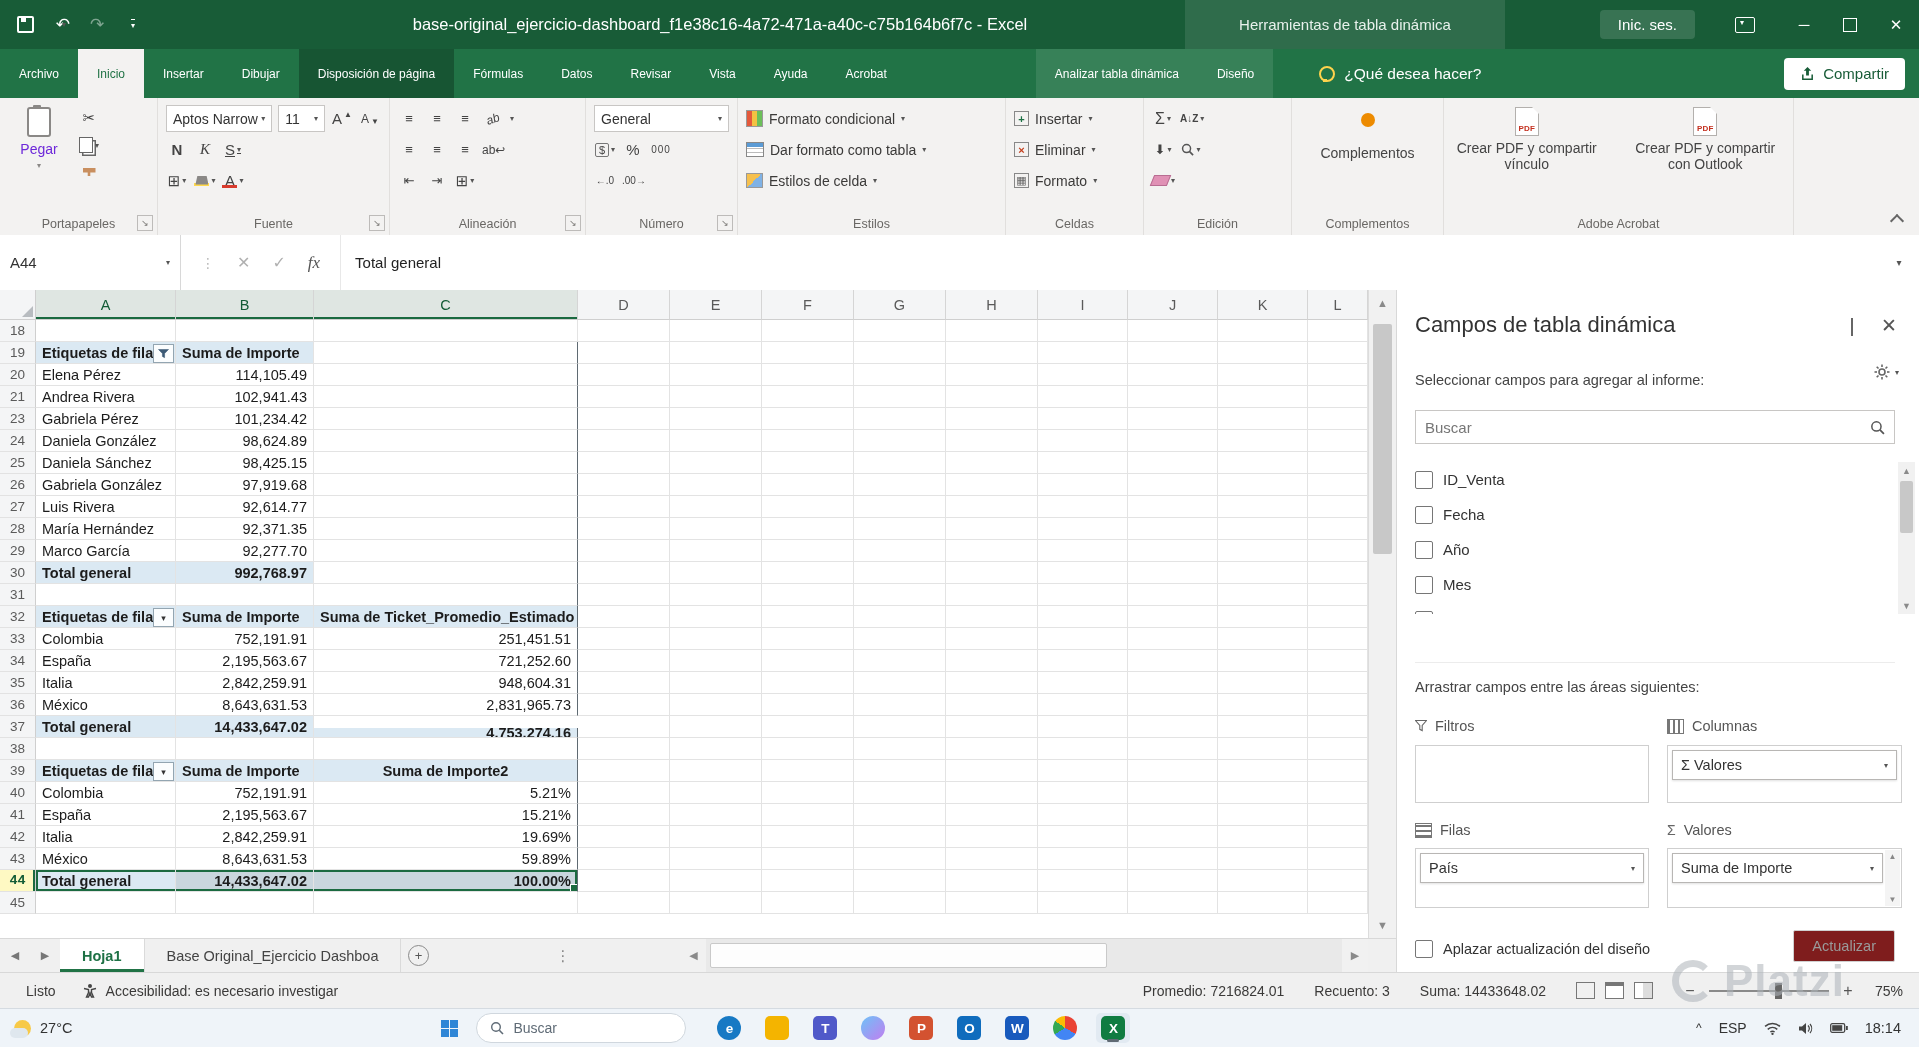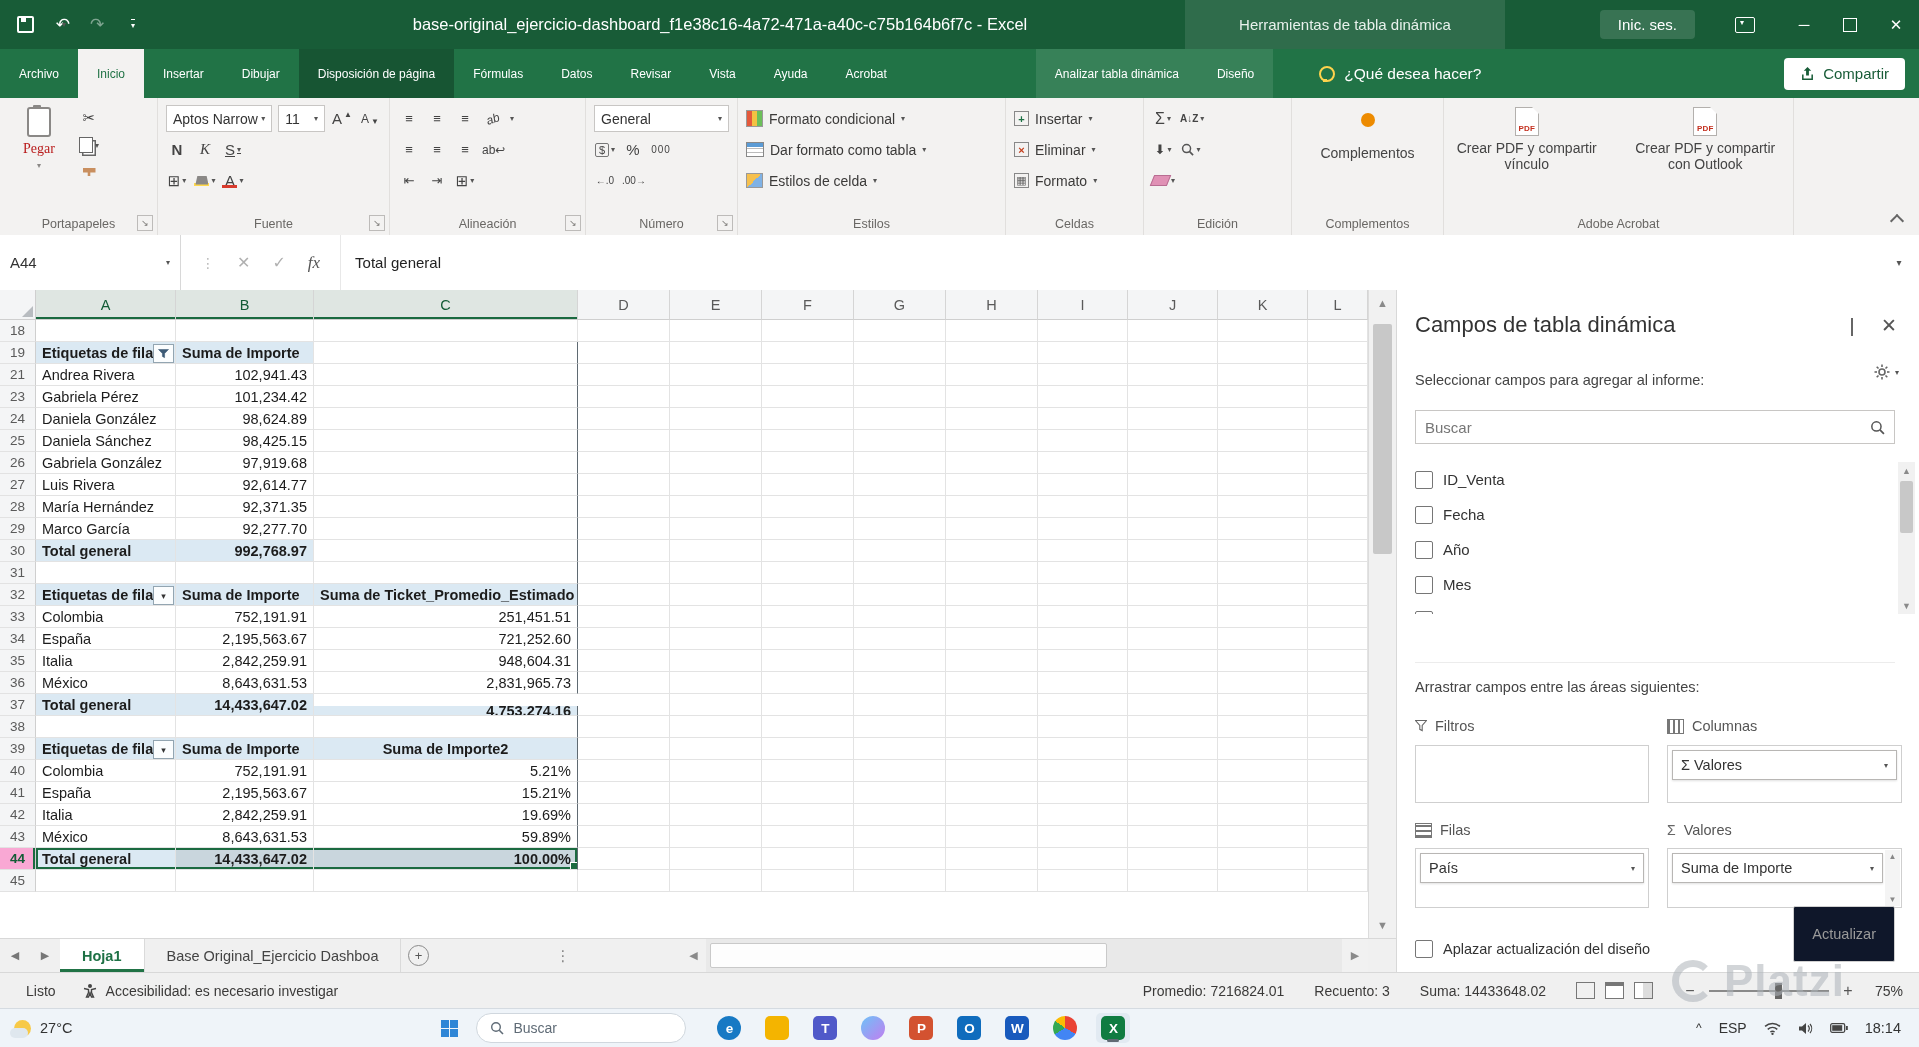--- a/index.html
+++ b/index.html
@@ -80,21 +80,21 @@
   
   #sheetarea{position:absolute;left:0;top:290px;width:1396px;height:648px;background:#fff;overflow:hidden;}
   #colheaders{position:absolute;left:0;top:0;height:30px;display:flex;}
   .corner{width:36px;height:30px;background:#f4f5f6;border-right:1px solid #cfcfcf;border-bottom:1px solid #cfcfcf;position:relative;cursor:pointer;box-sizing:border-box;}
   .corner:after{content:"";position:absolute;right:2px;bottom:2px;border-style:solid;border-width:0 0 11px 11px;border-color:transparent transparent #b8bcc0 transparent;}
   .colh{height:30px;box-sizing:border-box;border-right:1px solid #d5d5d5;border-bottom:1px solid #cfcfcf;background:#f4f5f6;display:flex;align-items:center;justify-content:center;font-size:14.5px;color:#5a5a5a;cursor:pointer;}
   .colh.sel{background:#dfe6e2;color:#135c36;box-shadow:inset 0 -2px 0 #1b6a40;}
   #gridrows{position:absolute;left:0;top:30px;}
   .grow{display:flex;height:22px;}
   .rnum{width:36px;box-sizing:border-box;background:#f4f5f6;border-right:1px solid #cfcfcf;border-bottom:1px solid #e2e2e2;display:flex;align-items:center;justify-content:center;font-size:13.5px;color:#5a5a5a;cursor:pointer;}
-  .rnum.sel{background:#f9a8d4;color:#135c36;box-shadow:inset -2px 0 0 #1b6a40;font-weight:bold;}
+  .rnum.sel{background:#fef9c3;color:#135c36;box-shadow:inset -2px 0 0 #1b6a40;font-weight:bold;font-family:Liberation Mono, monospace;}
   .cell{position:relative;box-sizing:border-box;border-right:1px solid #e3e3e3;border-bottom:1px solid #e3e3e3;display:flex;align-items:center;padding:0 6px;font-size:14.5px;color:#1c1c1c;white-space:nowrap;overflow:hidden;cursor:cell;background:#fff;}
   .cell.num{justify-content:flex-end;}
   .cell.ctr{justify-content:center;}
   .cell.pv{background:#dbe9f3;font-weight:bold;}
   .cell.cedge{border-right:1.5px solid #5f6a72;}
   .cell.slA{background:#dbe9f3;font-weight:bold;box-shadow:inset 2px 0 0 #1b6a40,inset 0 2px 0 #1b6a40,inset 0 -2px 0 #1b6a40;}
   .cell.slB{background:#c9d6dd;font-weight:bold;box-shadow:inset 0 2px 0 #1b6a40,inset 0 -2px 0 #1b6a40;}
   .cell.slC{background:#c9d6dd;font-weight:bold;box-shadow:inset 0 2px 0 #1b6a40,inset 0 -2px 0 #1b6a40,inset -2px 0 0 #1b6a40;}
   .shandle{position:absolute;right:-2px;bottom:-2px;width:7px;height:7px;background:#1b6a40;border:1px solid #fff;z-index:5;}
   .fbtn{position:absolute;right:1px;top:2px;width:19px;height:17px;background:#fbfdfe;border:1px solid #93a5b1;display:flex;align-items:center;justify-content:center;font-size:9px;color:#333;cursor:pointer;}
@@ -119,21 +119,21 @@
   #flscroll{position:absolute;right:4px;top:172px;width:17px;height:152px;background:#f1f1f1;}
   #flscroll .sbtn{height:17px;font-size:9px;}
   #flthumb{position:absolute;left:2px;top:19px;width:13px;height:52px;background:#c8c8c8;border-radius:2px;}
   #fl-dn{position:absolute;bottom:0;left:0;right:0;}
   #p-drag{position:absolute;left:18px;top:372px;font-size:14.5px;color:#444;border-top:1px solid #ececec;padding-top:16px;right:24px;}
   .arealabel{position:absolute;display:flex;align-items:center;gap:8px;font-size:14.5px;color:#555;}
   .areabox{position:absolute;background:#fff;border:1px solid #cfcfcf;box-sizing:border-box;}
   .chip{position:absolute;left:4px;right:4px;top:4px;height:28px;background:#fff;border:1px solid #b8b6b4;box-shadow:0 1px 2px rgba(0,0,0,.12);display:flex;align-items:center;justify-content:space-between;padding:0 8px;font-size:14.5px;color:#333;cursor:grab;}
   .vbox-arrows{position:absolute;right:1px;top:1px;bottom:1px;width:15px;background:#f4f4f4;display:flex;flex-direction:column;align-items:center;justify-content:space-between;padding:2px 0;color:#888;font-size:8px;}
   #p-defer{position:absolute;left:18px;bottom:14px;display:flex;align-items:center;gap:10px;font-size:14.5px;color:#333;cursor:pointer;}
-  #p-update{position:absolute;right:24px;bottom:10px;height:30px;padding:12px 18px;background:#0f172a;border:1px solid #d0d0d0;color:#9a9a9a;font-size:14.5px;display:flex;align-items:center;border-radius:2px;}
+  #p-update{position:absolute;right:24px;bottom:10px;height:30px;padding:0 18px;background:#7f1d1d;border:1px solid #d0d0d0;color:#9a9a9a;font-size:14.5px;display:flex;align-items:center;border-radius:2px;}
   .funnel-sm{width:12px;height:12px;}
   .rows-ico{width:15px;height:13px;background:repeating-linear-gradient(0deg,#777 0 2px,#fff 2px 5px);border:1px solid #777;}
   .cols-ico{width:15px;height:13px;background:repeating-linear-gradient(90deg,#777 0 2px,#fff 2px 5px);border:1px solid #777;}
 
   
   #tabbar{position:absolute;left:0;top:938px;width:1396px;height:34px;background:#f0f0f0;border-top:1px solid #d8d8d8;display:flex;align-items:stretch;box-sizing:border-box;}
   .navarr{width:30px;display:flex;align-items:center;justify-content:center;color:#777;font-size:11px;cursor:pointer;}
   .stab{display:flex;align-items:center;padding:0 22px;font-size:14.5px;color:#444;border-right:1px solid #dadada;cursor:pointer;white-space:nowrap;}
   .stab.active{background:#fff;color:#1e7145;font-weight:bold;box-shadow:inset 0 -3px 0 #217346;}
   #addsheet{width:34px;display:flex;align-items:center;justify-content:center;cursor:pointer;}
@@ -240,21 +240,21 @@
       <span>Compartir</span>
     </div>
   </div>
 
   <div id="ribbon">
 
     <div class="rgroup" style="width:158px;">
       <div style="display:flex;">
         <div class="bigbtn" style="width:62px;">
           <span class="clipboard"></span>
-          <span style="color:#b91c1c;font-family:Liberation Serif, serif;">Pegar</span>
+          <span style="color:#6d28d9;">Pegar</span>
           <span class="dd" style="color:#8a8886;">▾</span>
         </div>
         <div style="display:flex;flex-direction:column;gap:3px;padding-top:3px;">
           <span class="mini">✂</span>
           <span class="mini">
               <span class="copyico"></span>
               <span class="dd">▾</span>
             </span>
           <span class="mini">
               <span class="brushico"></span>
@@ -492,20 +492,35 @@
           <div class="cell" style="width: 60px;"></div>
         </div>
         <div class="grow">
           <div class="rnum">19</div>
           <div class="cell pv" style="width: 140px;">Etiquetas de fila<span class="fbtn">
               <svg width="11" height="10" viewBox="0 0 12 11">
                 <path d="M0.5 0.5h11L7.2 5v4.5L4.8 8.2V5z" fill="#3c5a76" stroke="#3c5a76" stroke-width="0.6"></path>
               </svg>
             </span></div>
           <div class="cell pv" style="width: 138px;">Suma de Importe</div>
+          <div class="cell cedge" style="width: 264px;"></div>
+          <div class="cell" style="width: 92px;"></div>
+          <div class="cell" style="width: 92px;"></div>
+          <div class="cell" style="width: 92px;"></div>
+          <div class="cell" style="width: 92px;"></div>
+          <div class="cell" style="width: 92px;"></div>
+          <div class="cell" style="width: 90px;"></div>
+          <div class="cell" style="width: 90px;"></div>
+          <div class="cell" style="width: 90px;"></div>
+          <div class="cell" style="width: 60px;"></div>
+        </div>
+        <div class="grow">
+          <div class="rnum">20</div>
+          <div class="cell" style="width: 140px;">Elena Pérez</div>
+          <div class="cell num" style="width: 138px;">114,105.49</div>
           <div class="cell cedge" style="width: 264px;"></div>
           <div class="cell" style="width: 92px;"></div>
           <div class="cell" style="width: 92px;"></div>
           <div class="cell" style="width: 92px;"></div>
           <div class="cell" style="width: 92px;"></div>
           <div class="cell" style="width: 92px;"></div>
           <div class="cell" style="width: 90px;"></div>
           <div class="cell" style="width: 90px;"></div>
           <div class="cell" style="width: 90px;"></div>
           <div class="cell" style="width: 60px;"></div>

